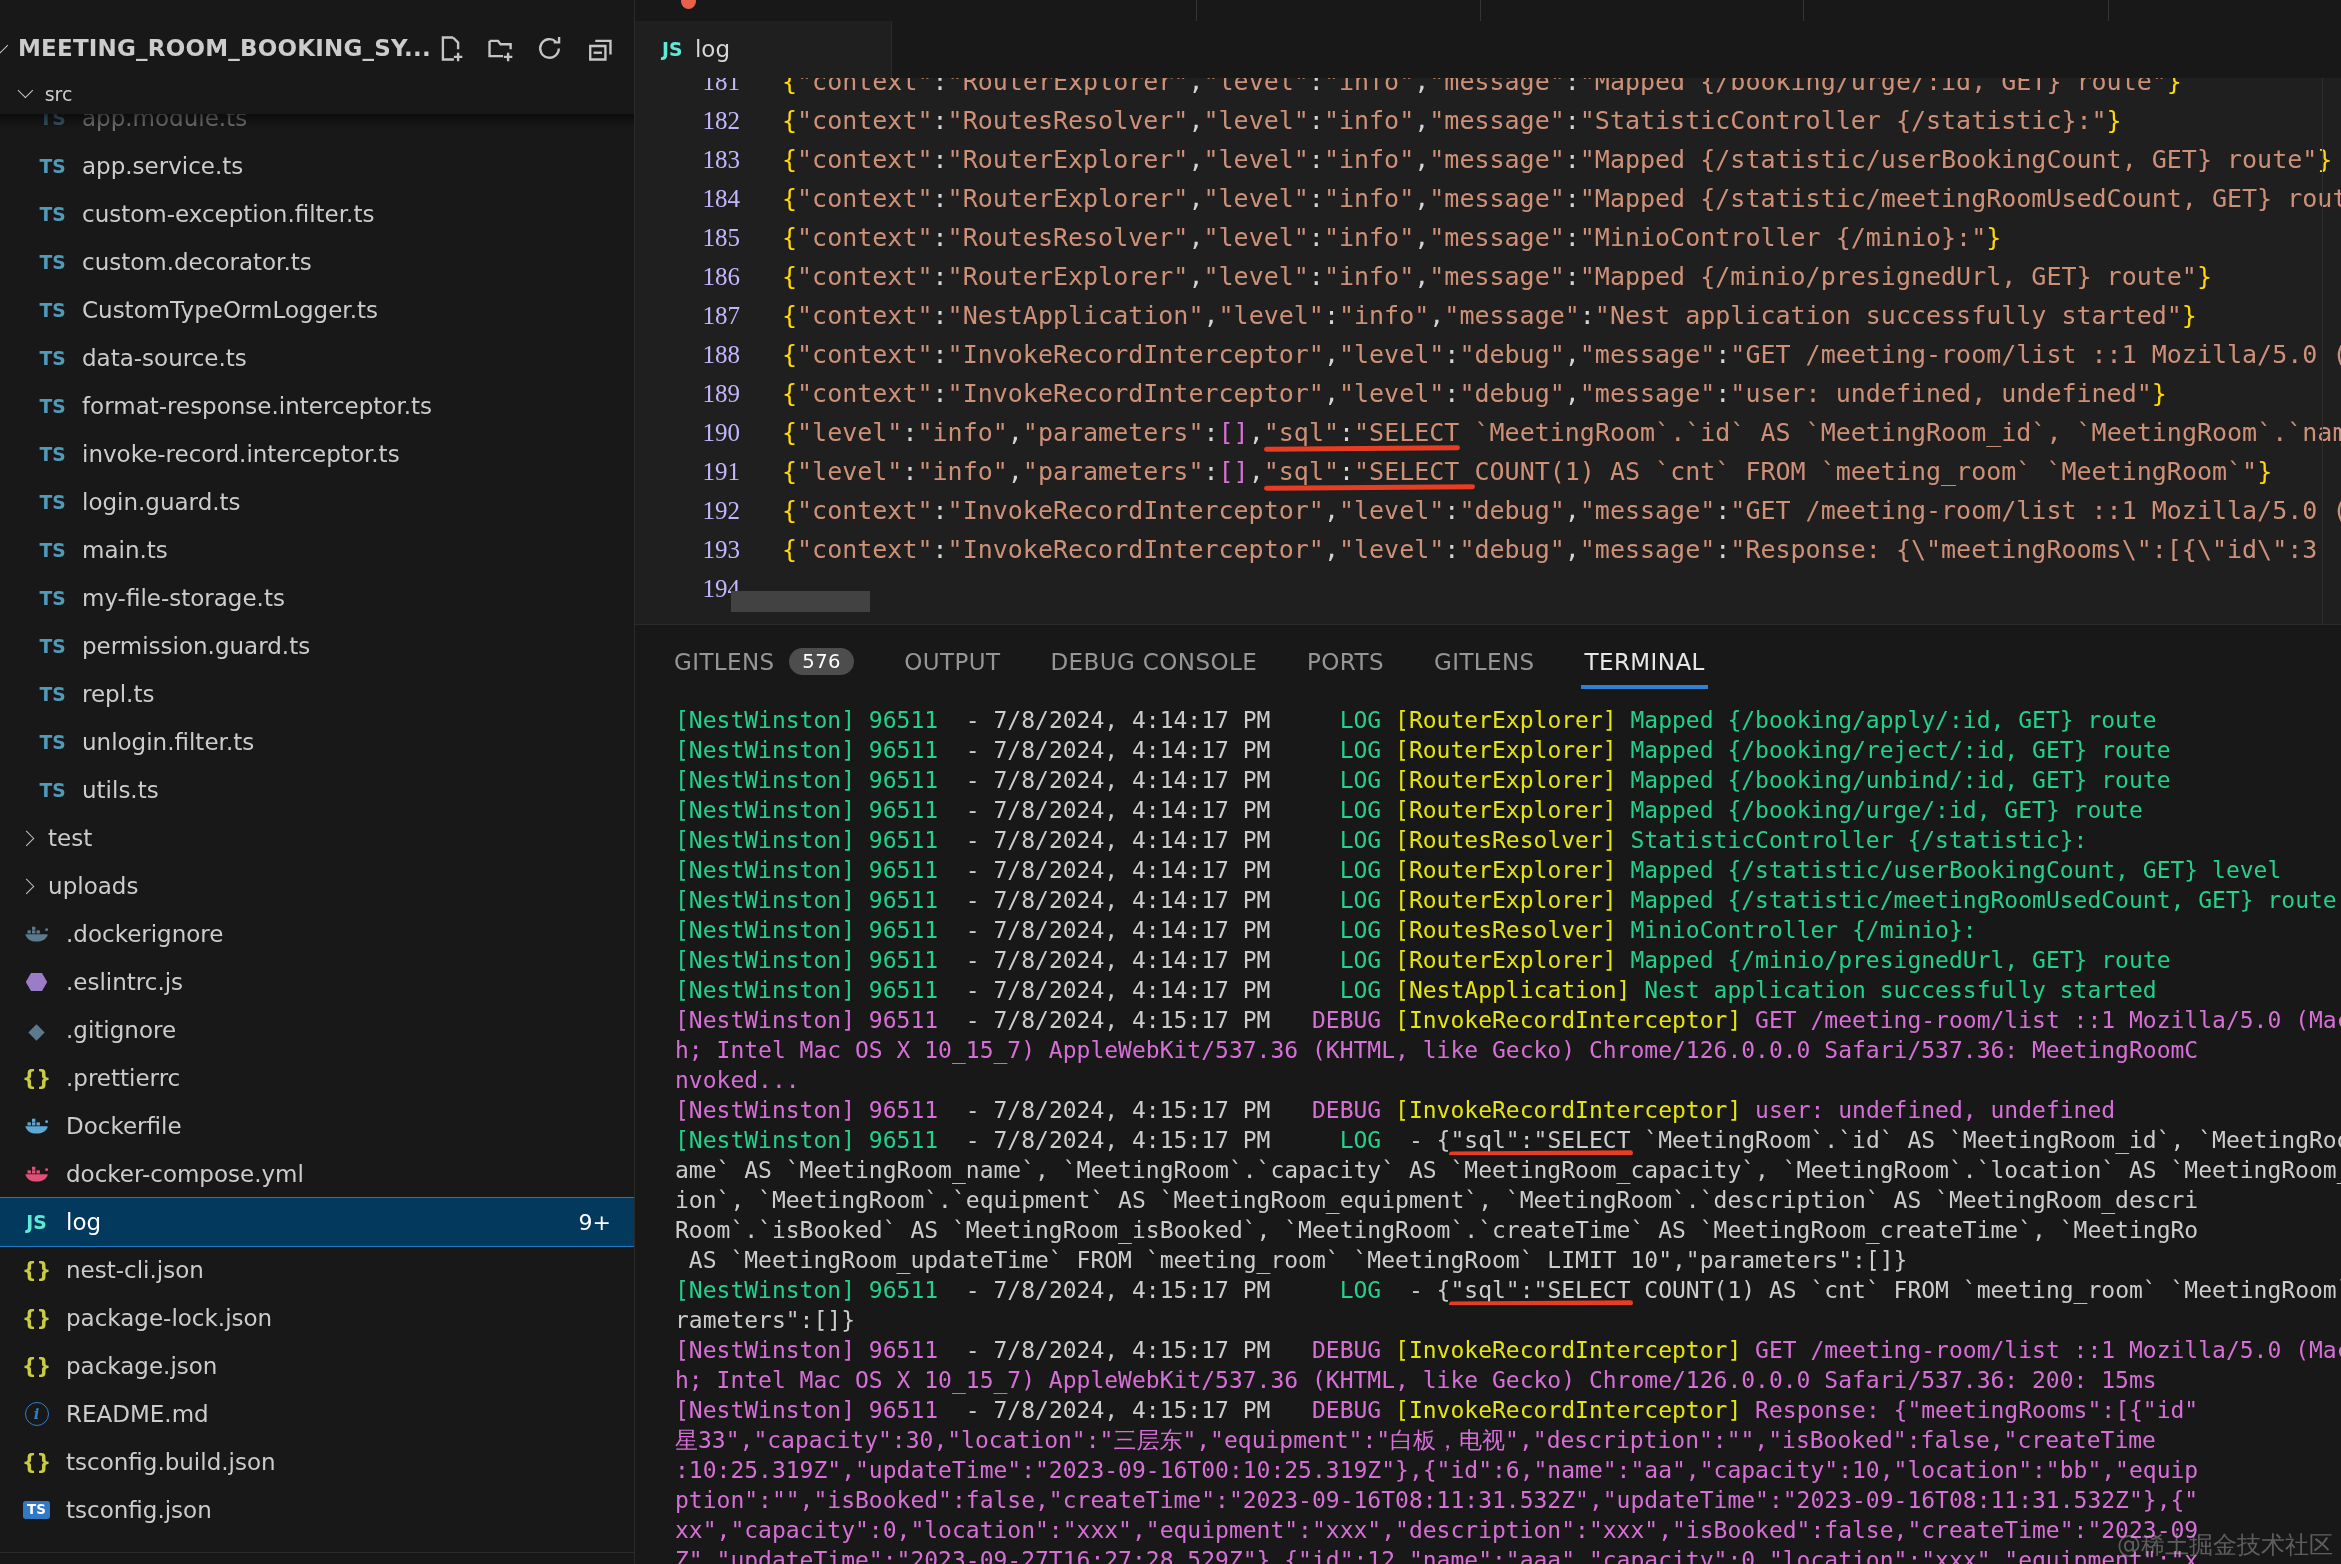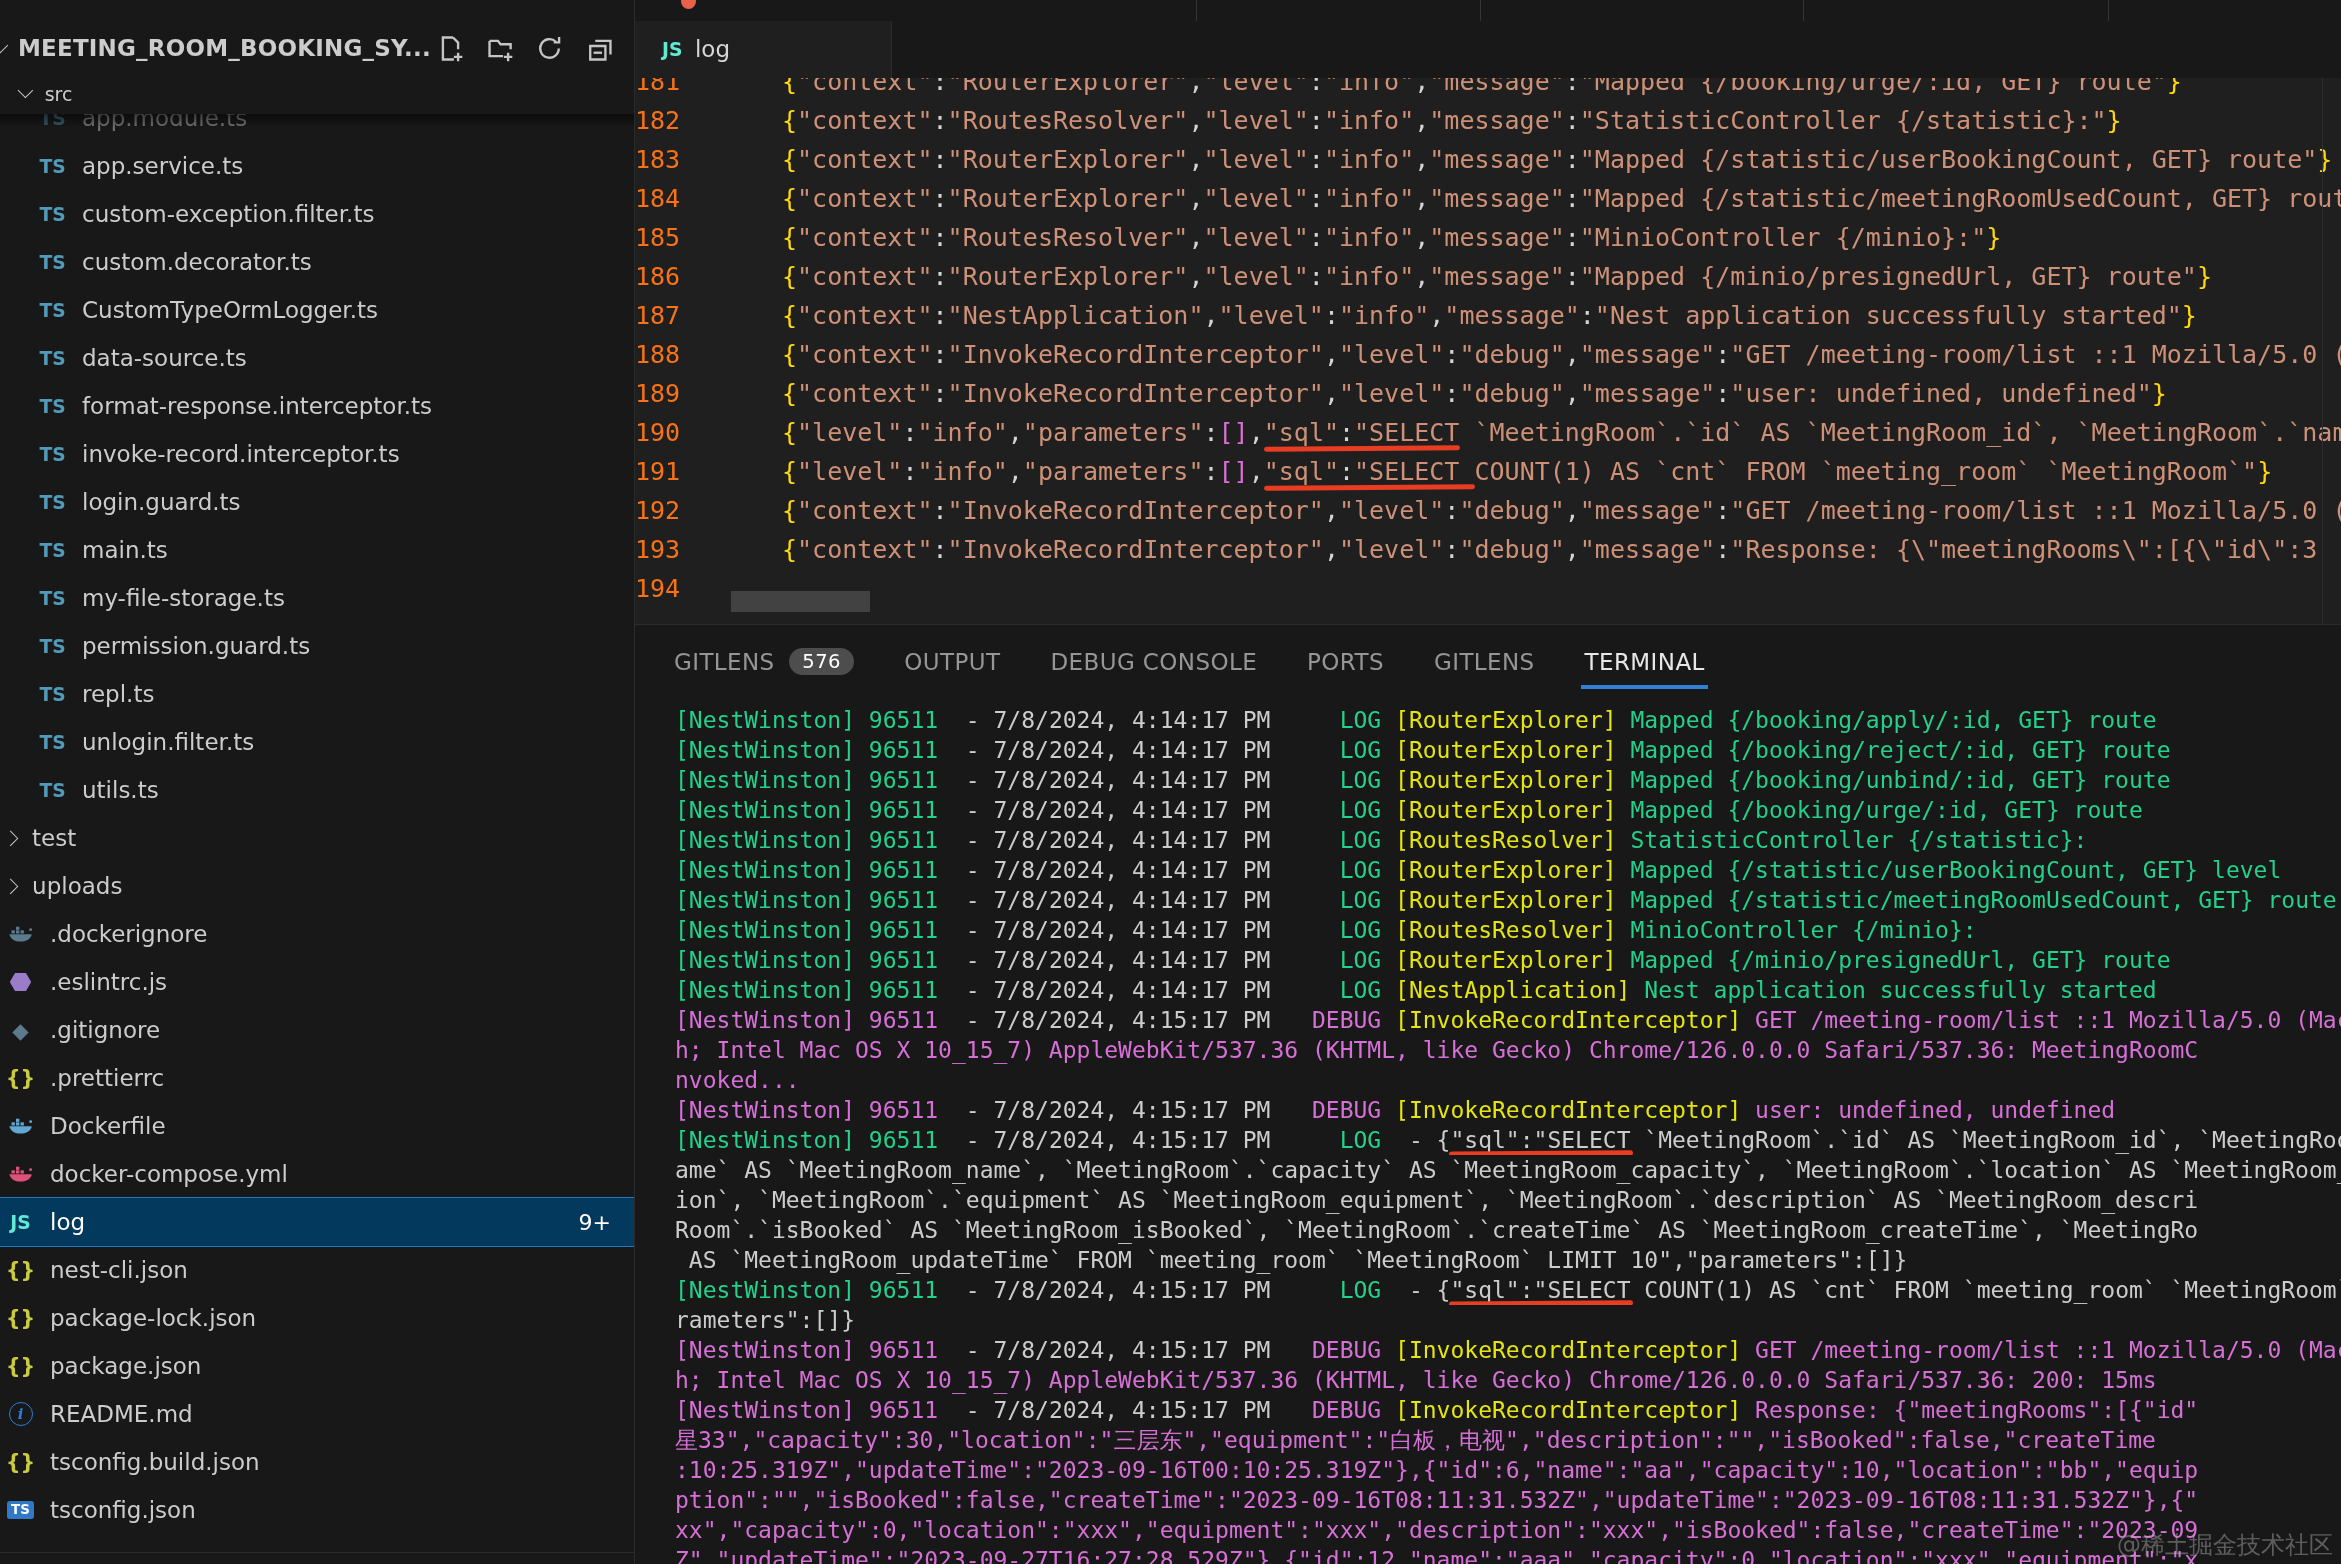--- a/index.html
+++ b/index.html
@@ -13,21 +13,21 @@
   .hdr-chev{margin-left:-5.3px;}
   .exp-tools{margin-left:auto;display:flex;gap:19.6px;padding-right:19.6px;}
   .tool{width:30px;height:30px;display:flex;align-items:center;justify-content:center;border-radius:5.3px;}
   .tool svg{stroke:#c5c5c5;fill:none;stroke-width:1.4;}
   .src-row{position:absolute;top:73px;left:0;right:0;height:41px;display:flex;align-items:center;background:#181818;z-index:4;color:#cccccc;font-size:19px;}
   .src-row .cv{margin:0 14.3px 0 19.6px;}
   .scroll-shadow{position:absolute;top:114px;left:0;right:0;height:14.3px;z-index:3;background:linear-gradient(rgba(0,0,0,.5),transparent);}
   .exp-list{position:absolute;top:94px;left:0;right:0;z-index:1;}
   .frow{position:relative;height:48px;display:flex;align-items:center;color:#cccccc;font-size:23px;white-space:nowrap;}
   .frow.child{padding-left:32px;}
-  .frow.root{}
+  .frow.root{padding-left:16px;}
   .frow.dim{opacity:.5;}
   .frow.selected{background:#04395e;outline:0.9px solid #2079c0;outline-offset:-0.9px;color:#ffffff;}
   .fbadge{margin-left:auto;padding-right:23px;font-size:22px;color:#ffffff;}
   .fi{width:41px;min-width:41px;display:flex;align-items:center;justify-content:center;margin-right:9px;}
   .cv{width:9.8px;height:9.8px;border-right:1.8px solid #c5c5c5;border-bottom:1.8px solid #c5c5c5;display:inline-block;}
   .cv.d{transform:rotate(45deg);margin-top:-5.3px;}
   .cv.r{transform:rotate(-45deg);}
   .fold-cv{margin:0 16px 0 5.3px;}
   .ic-ts{color:#519aba;font-weight:bold;font-size:18.7px;}
   .ic-js{color:#5eead4;font-weight:bold;font-size:18.7px;}
@@ -45,21 +45,21 @@
   .topstrip{position:absolute;left:0;top:0;right:0;height:20.5px;background:#181818;border-bottom:0.9px solid #262626;}
   .tsep{position:absolute;top:0;height:20.5px;width:0.9px;background:#343434;}
   .reddot{position:absolute;left:46px;top:-6.2px;width:15px;height:15px;border-radius:50%;background:#e8604a;}
   .tabbar{position:absolute;left:0;top:20.5px;right:0;height:57px;background:#181818;}
   .tab{position:absolute;left:0;top:0;width:257px;height:57px;background:#1f1f1f;border-right:0.9px solid #2b2b2b;
     display:flex;align-items:center;gap:12.5px;padding-left:27px;box-sizing:border-box;color:#d7d7d7;font-size:23px;}
 
   .editor{position:absolute;left:0;top:78px;right:0;height:546px;background:#1f1f1f;overflow:hidden;}
   .elines{position:absolute;left:0;top:-16px;right:0;}
   .eline{position:relative;height:39px;line-height:39px;font-family:"DejaVu Sans Mono","Liberation Mono",monospace;font-size:25px;white-space:pre;}
-  .egut{position:absolute;left:0;width:105px;color:#f97316;}
+  .egut{position:absolute;left:0;width:105px;text-align:right;color:#c4b5fd;font-family:Liberation Serif, serif;}
   .ecode{position:absolute;left:147px;right:0;overflow:hidden;}
   .tk-b{color:#ffd70b}.tk-k{color:#da70d6}.tk-p{color:#d4d4d4}.tk-s{color:#ce9178}
   .redbar{position:absolute;top:33px;height:5.3px;background:#e83d22;border-radius:2.7px;transform:rotate(-.4deg);z-index:2;}
   .hscroll{position:absolute;left:96px;top:513px;width:139px;height:21.4px;background:#424242;}
   .editor-redge{position:absolute;right:19.6px;top:0;bottom:0;width:0.9px;background:#2e2e2e;}
 
   
   .panel{position:absolute;left:0;top:624px;right:0;bottom:0;background:#181818;border-top:0.9px solid #2b2b2b;}
   .ptabs{position:absolute;left:39px;top:0;height:73px;display:flex;align-items:center;gap:50px;}
   .ptab{position:relative;color:#969696;font-size:23px;letter-spacing:0.4px;display:flex;align-items:center;white-space:nowrap;}

